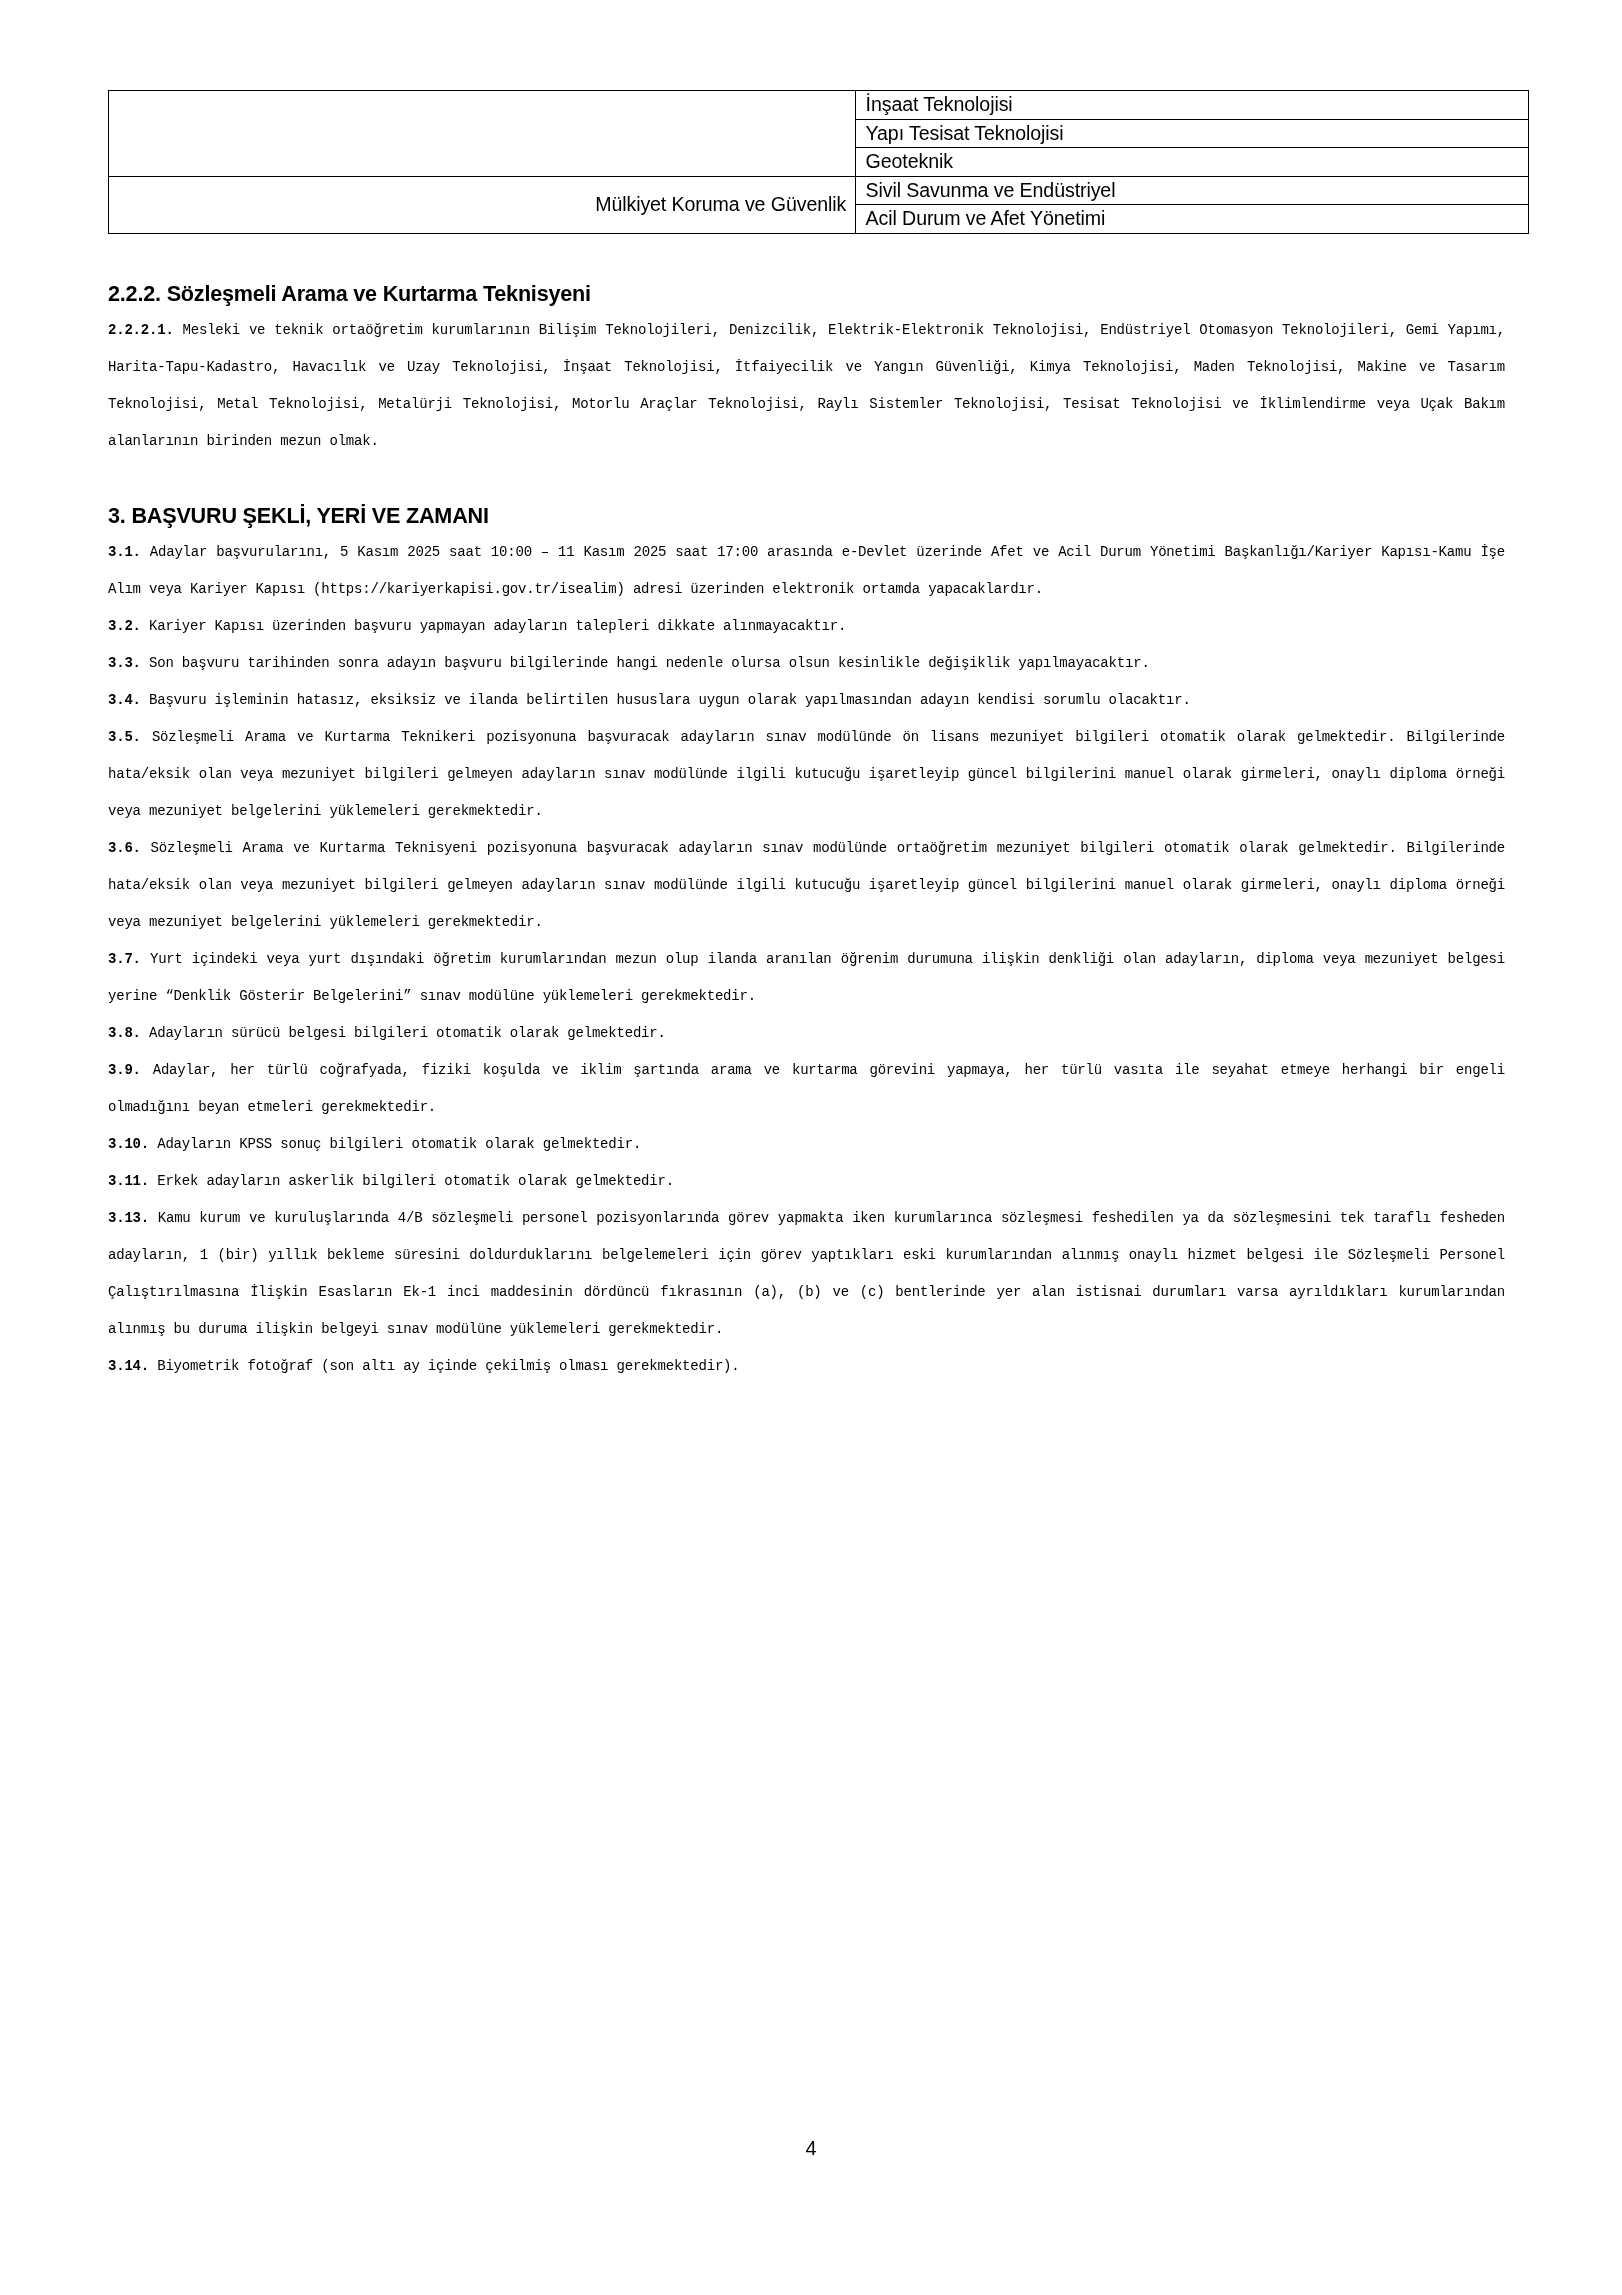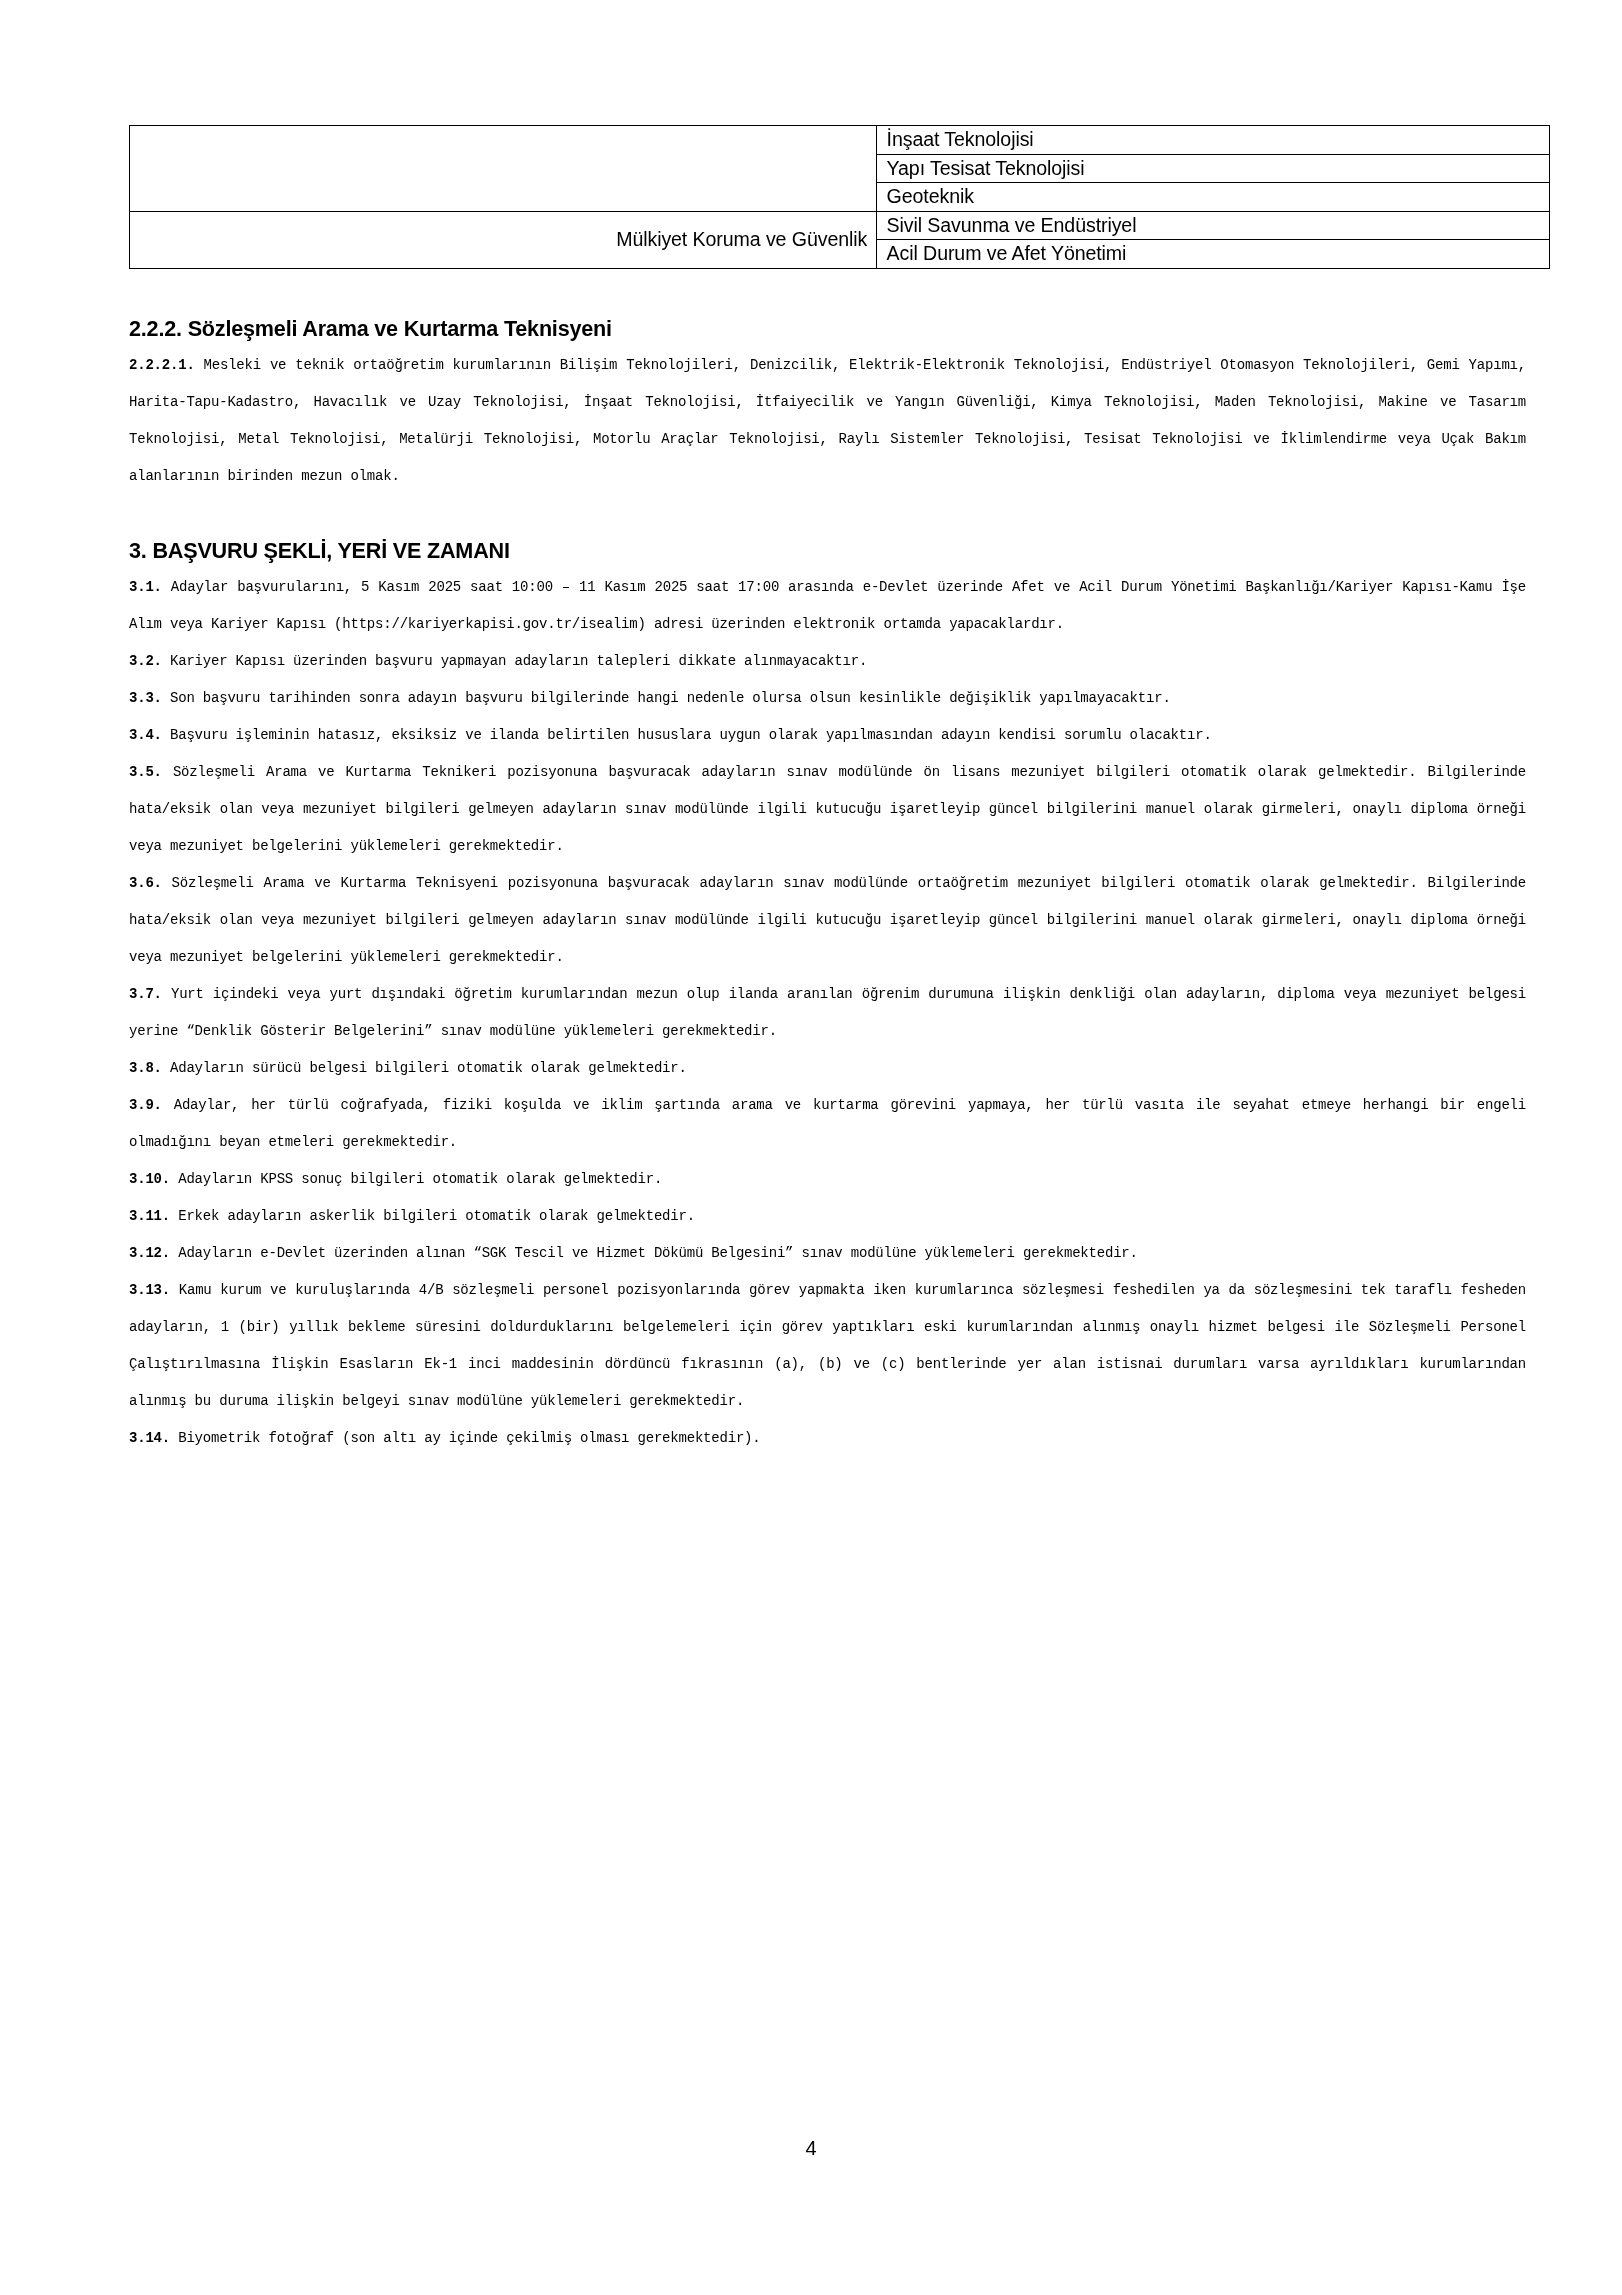--- a/index.html
+++ b/index.html
@@ -14,24 +14,23 @@
     background: #ffffff;
     box-sizing: border-box;
     font-family: "Liberation Sans", "DejaVu Sans", sans-serif;
     color: #000000;
     overflow: hidden;
   }
 
   
   .content {
     position: absolute;
-    left: 129px;
+    left: 108px;
     top: 90px;
     width: 1397px;
-    margin-top: 35px;
   }
 
   
   table.dept-table {
     border-collapse: collapse;
     width: 1381px;
     table-layout: fixed;
     margin: 0;
   }
   table.dept-table td {
@@ -156,21 +155,20 @@
       <p class="para"><span class="num">3.7.</span><span> Yurt içindeki veya yurt dışındaki öğretim kurumlarından mezun olup ilanda aranılan öğrenim durumuna ilişkin denkliği olan adayların, diploma veya mezuniyet belgesi yerine “Denklik Gösterir Belgelerini” sınav modülüne yüklemeleri gerekmektedir.</span></p>
 
       <p class="para left"><span class="num">3.8.</span><span> Adayların sürücü belgesi bilgileri otomatik olarak gelmektedir.</span></p>
 
       <p class="para"><span class="num">3.9.</span><span> Adaylar, her türlü coğrafyada, fiziki koşulda ve iklim şartında arama ve kurtarma görevini yapmaya, her türlü vasıta ile seyahat etmeye herhangi bir engeli olmadığını beyan etmeleri gerekmektedir.</span></p>
 
       <p class="para left"><span class="num">3.10.</span><span> Adayların KPSS sonuç bilgileri otomatik olarak gelmektedir.</span></p>
 
       <p class="para left"><span class="num">3.11.</span><span> Erkek adayların askerlik bilgileri otomatik olarak gelmektedir.</span></p>
 
-      <p class="para"><span class="num">3.12.</span><span> Adayların e-Devlet üzerinden alınan “SGK Tescil ve Hizmet Dökümü Belgesini” sınav modülüne yüklemeleri gerekmektedir.</span></p>
 
       <p class="para"><span class="num">3.13.</span><span> Kamu kurum ve kuruluşlarında 4/B sözleşmeli personel pozisyonlarında görev yapmakta iken kurumlarınca sözleşmesi feshedilen ya da sözleşmesini tek taraflı fesheden adayların, 1 (bir) yıllık bekleme süresini doldurduklarını belgelemeleri için görev yaptıkları eski kurumlarından alınmış onaylı hizmet belgesi ile Sözleşmeli Personel Çalıştırılmasına İlişkin Esasların Ek-1 inci maddesinin dördüncü fıkrasının (a), (b) ve (c) bentlerinde yer alan istisnai durumları varsa ayrıldıkları kurumlarından alınmış bu duruma ilişkin belgeyi sınav modülüne yüklemeleri gerekmektedir.</span></p>
 
       <p class="para left"><span class="num">3.14.</span><span> Biyometrik fotoğraf (son altı ay içinde çekilmiş olması gerekmektedir).</span></p>
 
 
     </div>
   </div>
 
   <div class="page-number">4</div>

